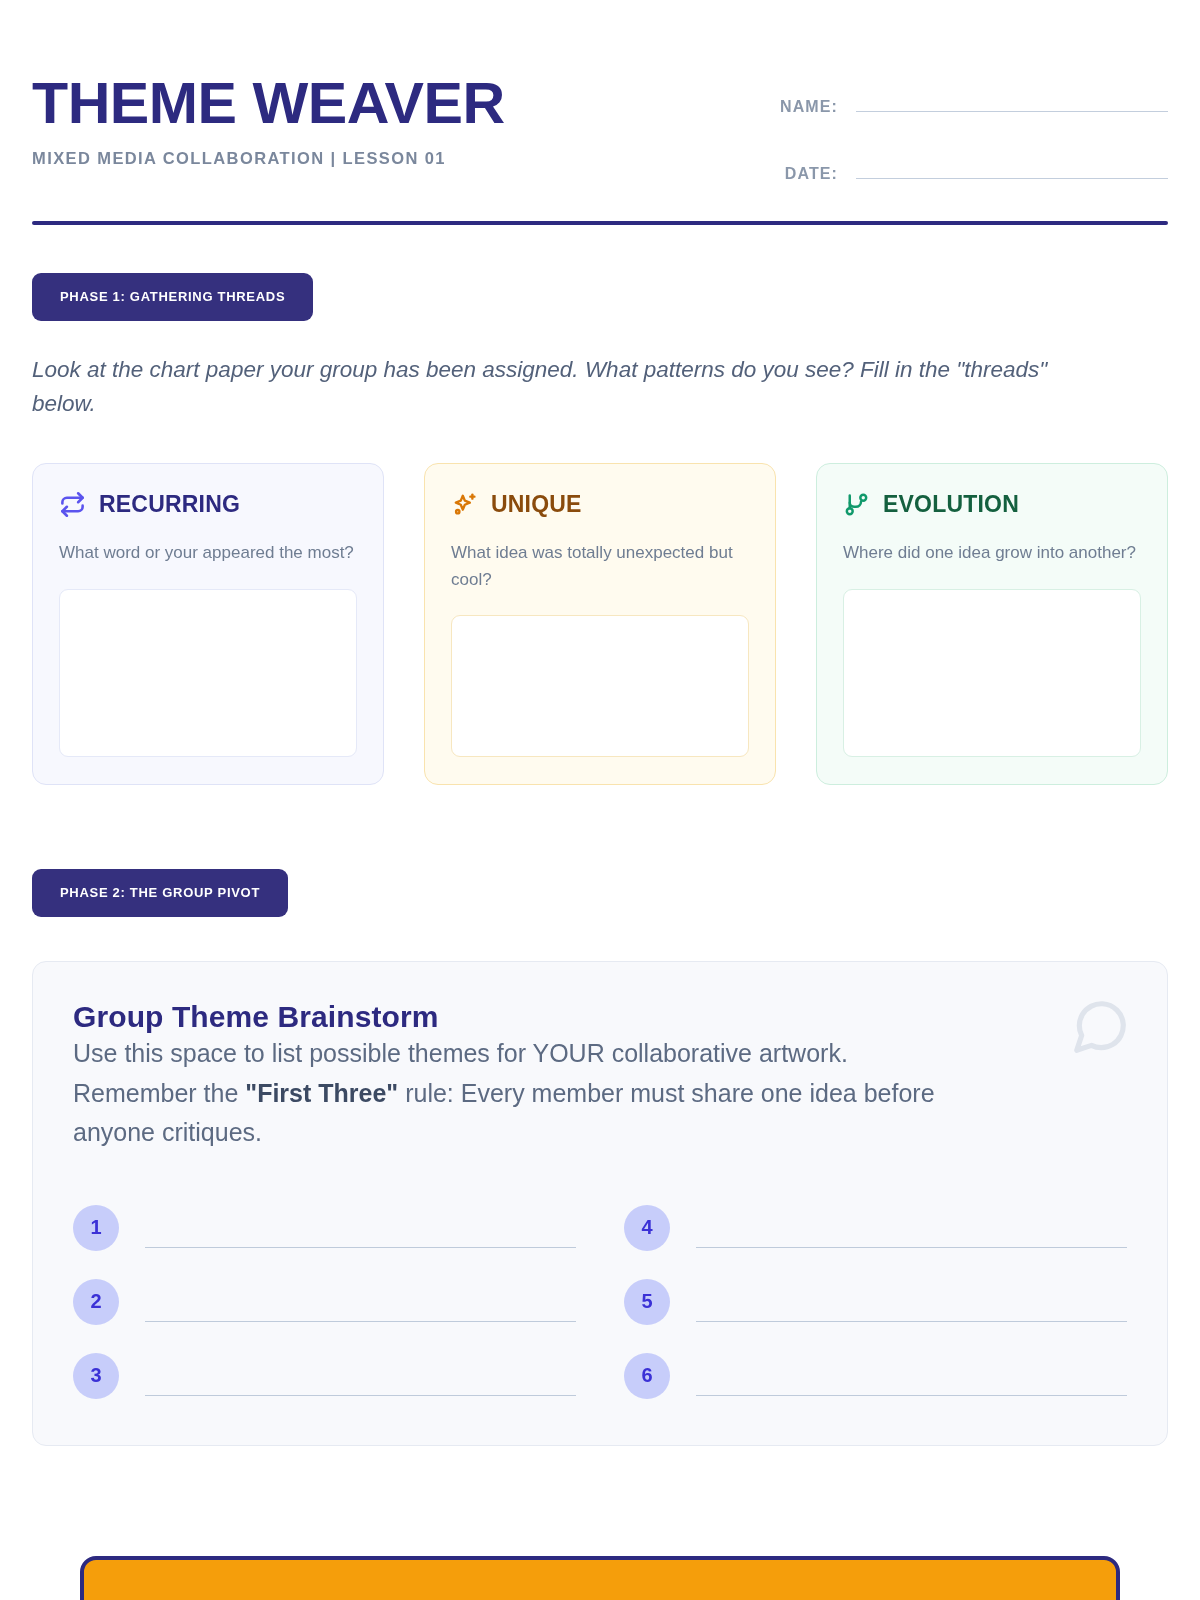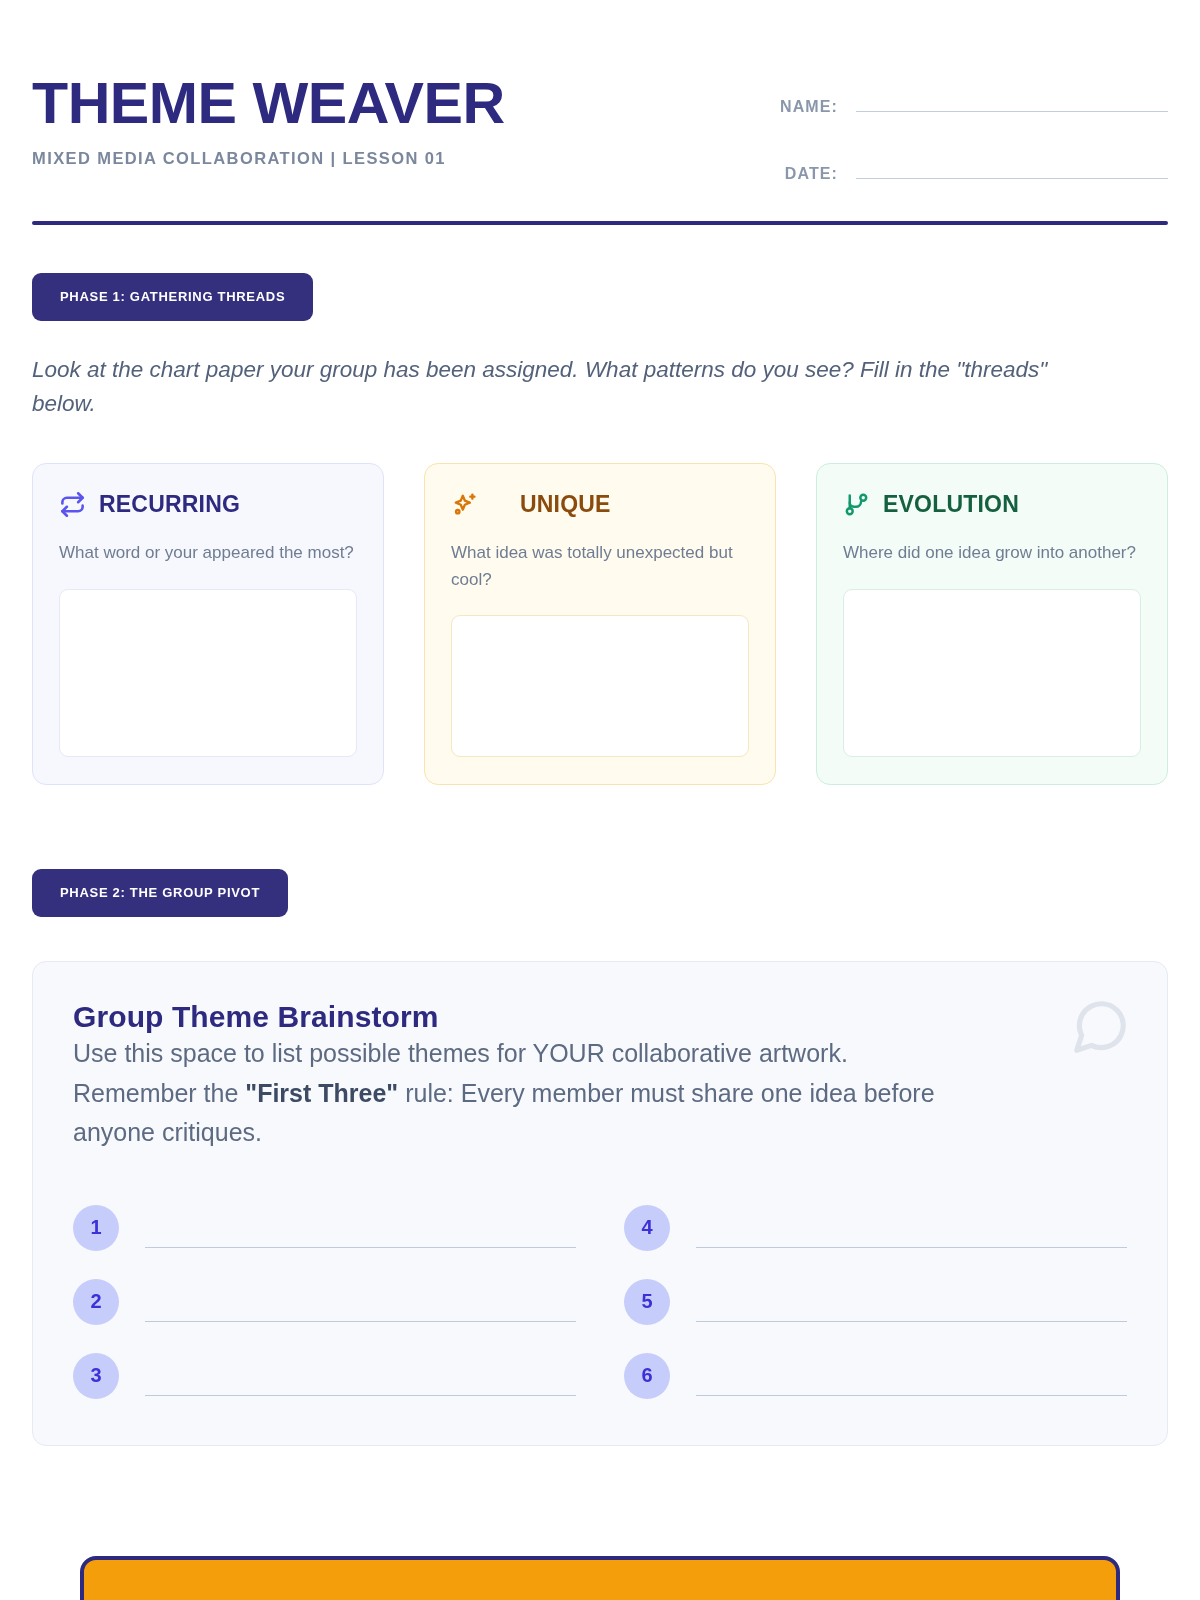--- a/index.html
+++ b/index.html
@@ -145,21 +145,21 @@
     background: #f7f8fe;
     border: 1.6px solid #dfe3f7;
   }
   .card.recurring .card-title { color: #2d2a80; }
   .card.recurring .card-box { border: 1.6px solid #e5e9f8; }
 
   .card.unique {
     background: #fffbef;
     border: 1.8px solid #f9e3ae;
   }
-  .card.unique .card-title { color: #8a4b0c; margin-left: 29px; }
+  .card.unique .card-title { color: #8a4b0c; }
   .card.unique .card-box { border: 1.6px solid #f7e7c0; }
 
   .card.evolution {
     background: #f4fcf8;
     border: 1.6px solid #cdeede;
   }
   .card.evolution .card-title { color: #14603f; }
   .card.evolution .card-box { border: 1.6px solid #d8f0e4; }
 
   

